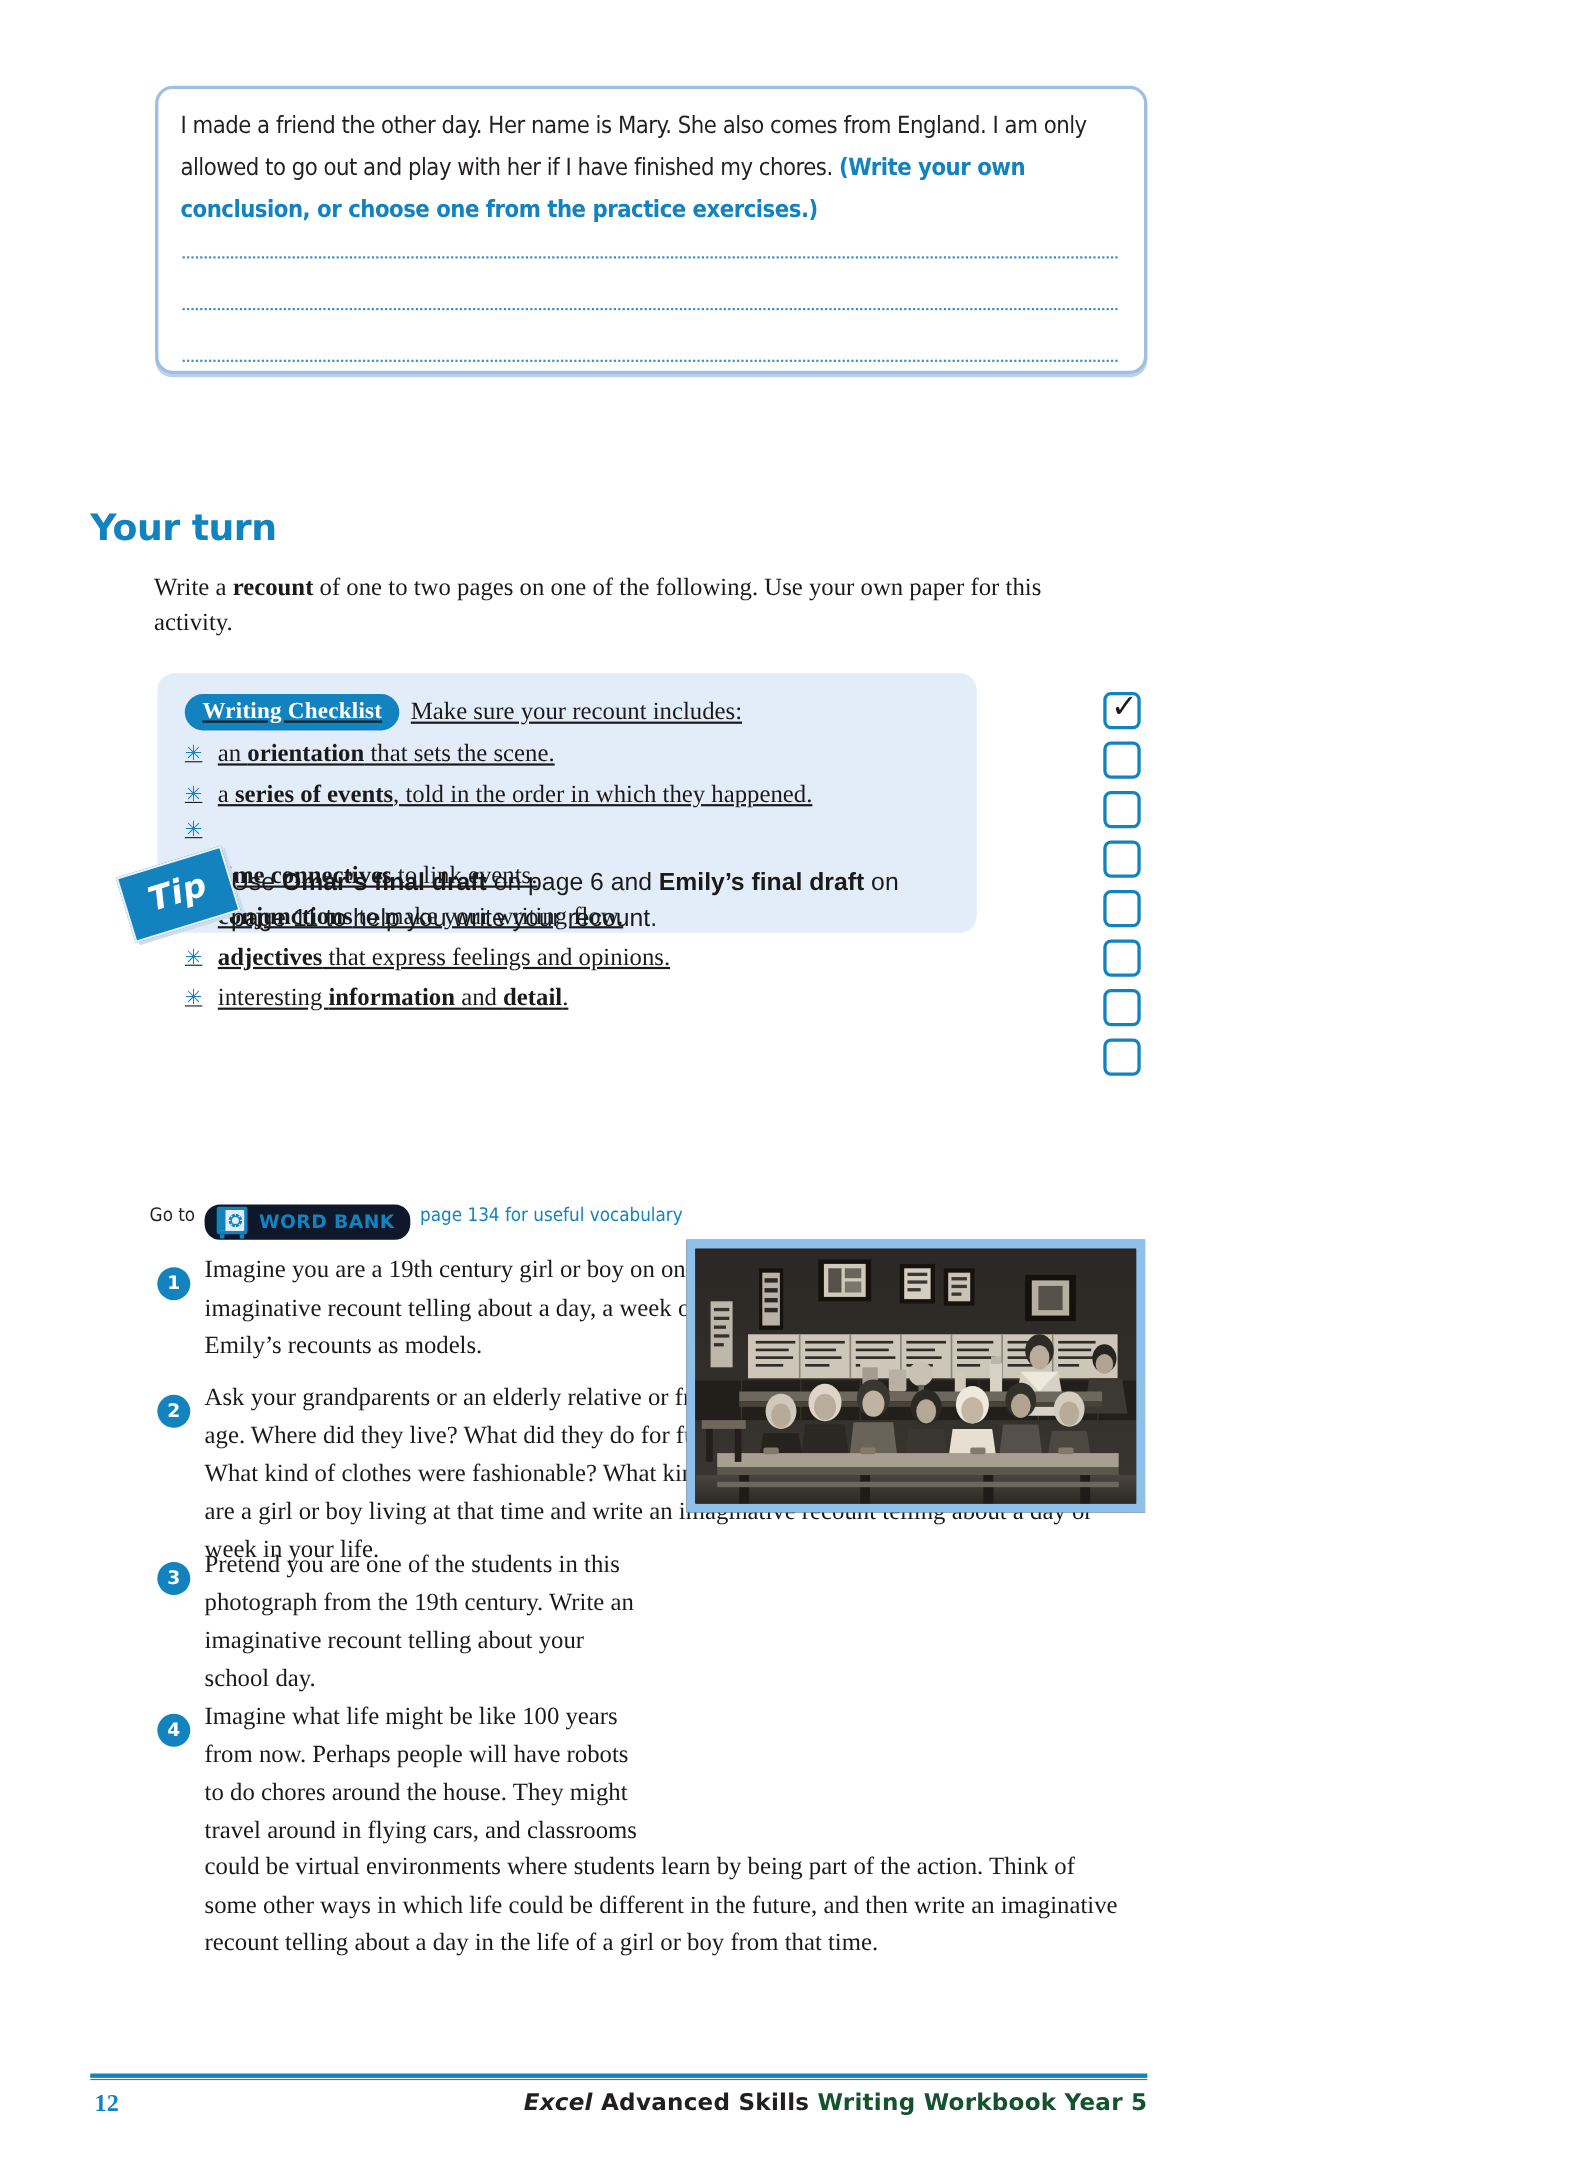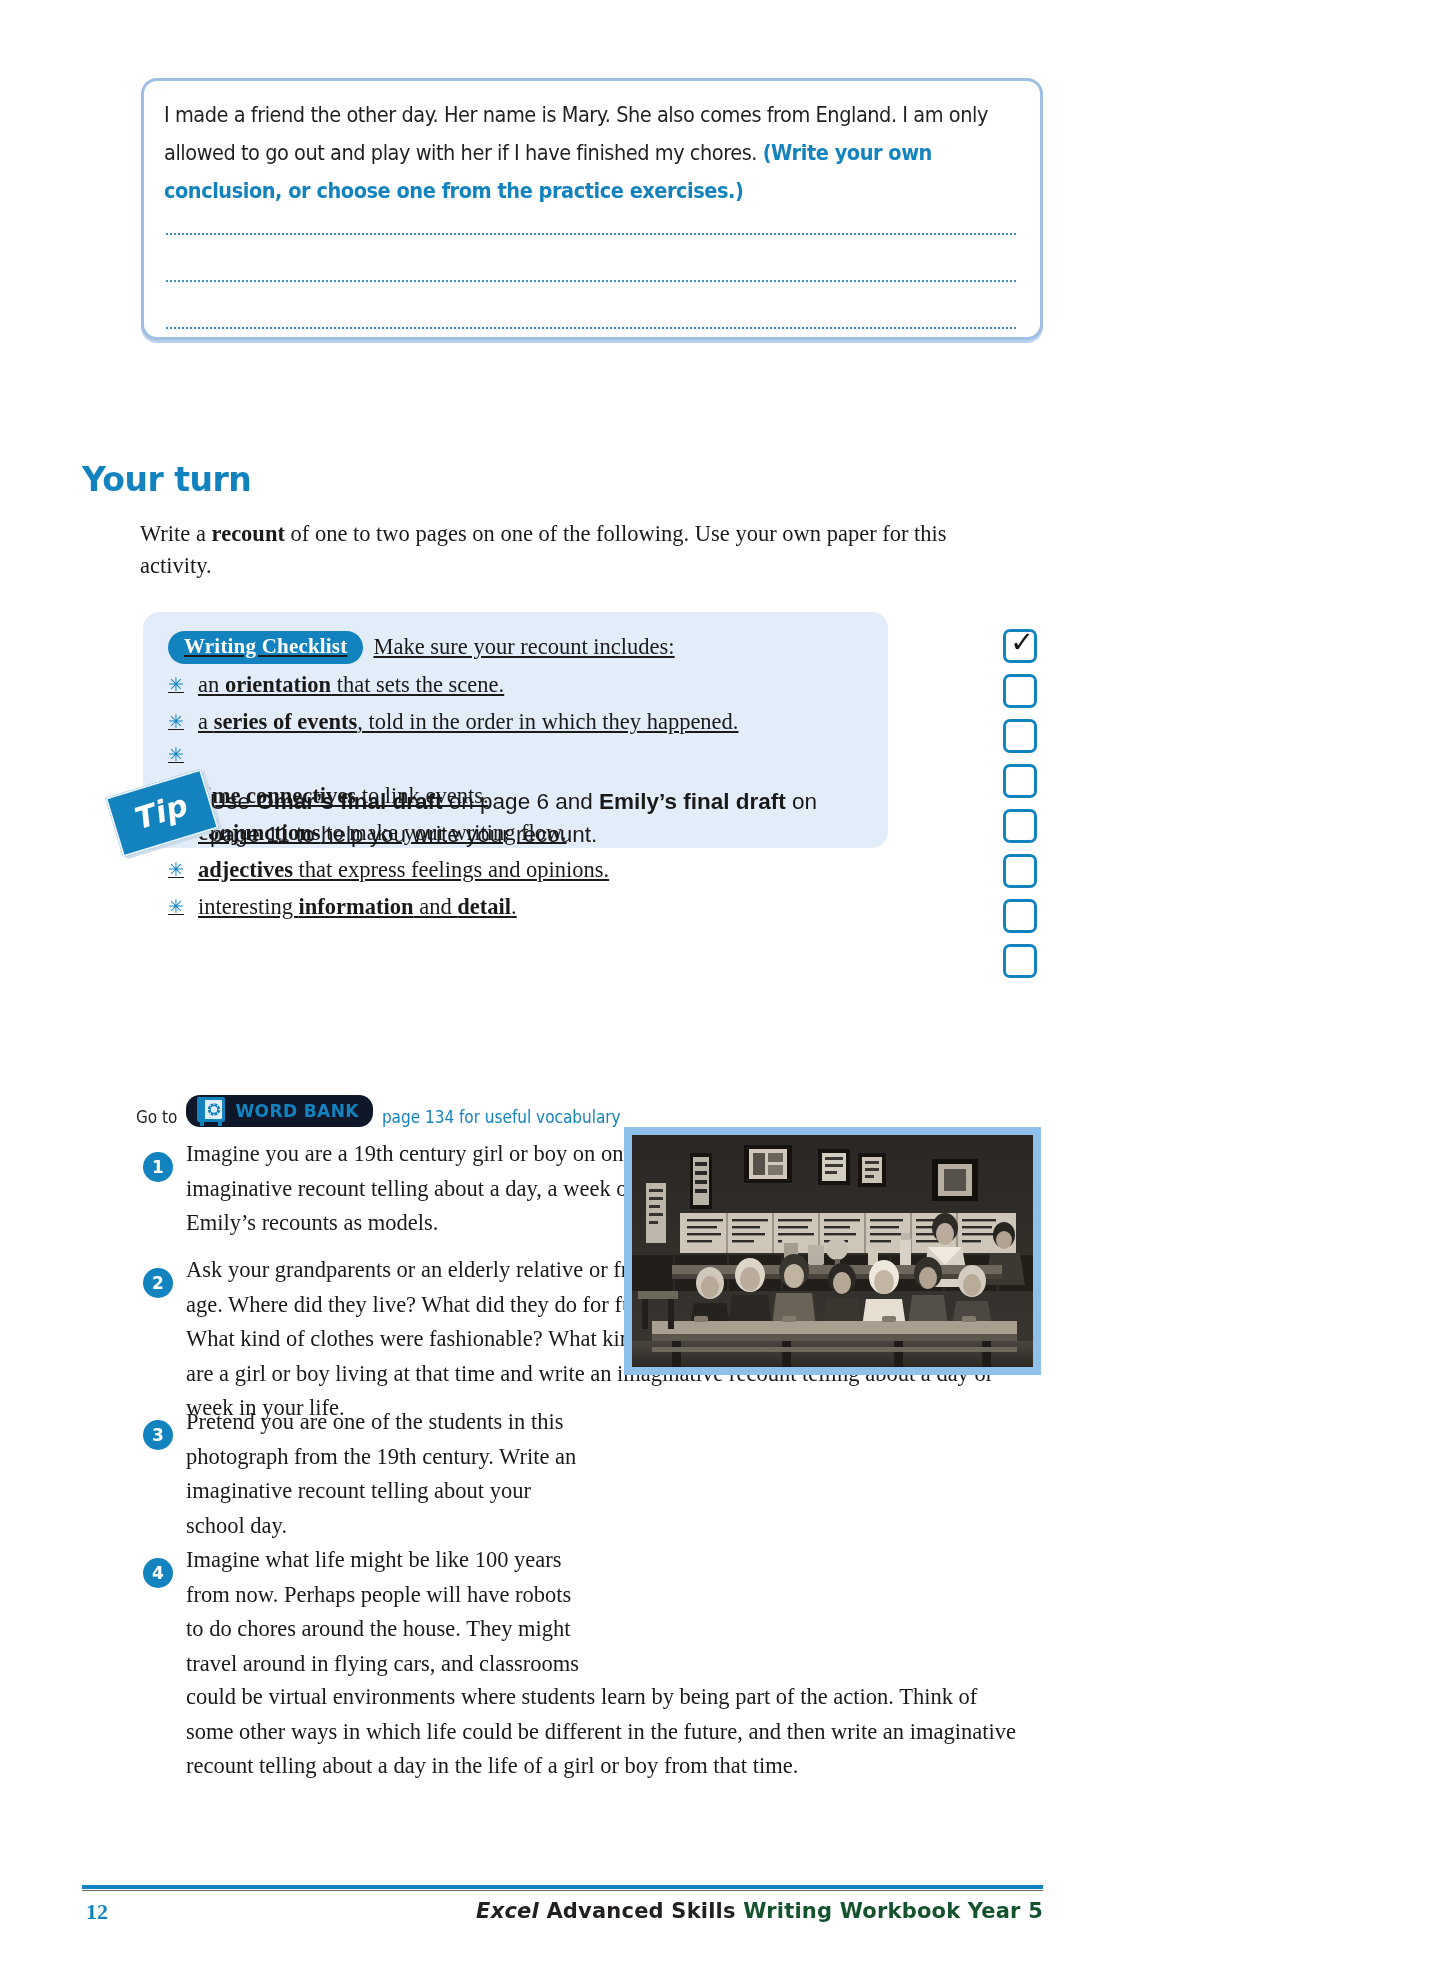--- a/index.html
+++ b/index.html
@@ -207,21 +207,21 @@
     line-height: 33px;
     color: #1a1a1a;
   }
 
   
   .wordbank {
     position: absolute;
     left: 136px;
     top: 1095px;
     display: flex;
-    align-items: flex-end;
+    align-items: flex-start;
     gap: 9px;
   }
   .wb-goto {
     font-family: "DejaVu Sans", sans-serif;
     font-size: 17px;
     color: #231f20;
     font-stretch: condensed;
   }
   .wb-pill {
     display: flex;

